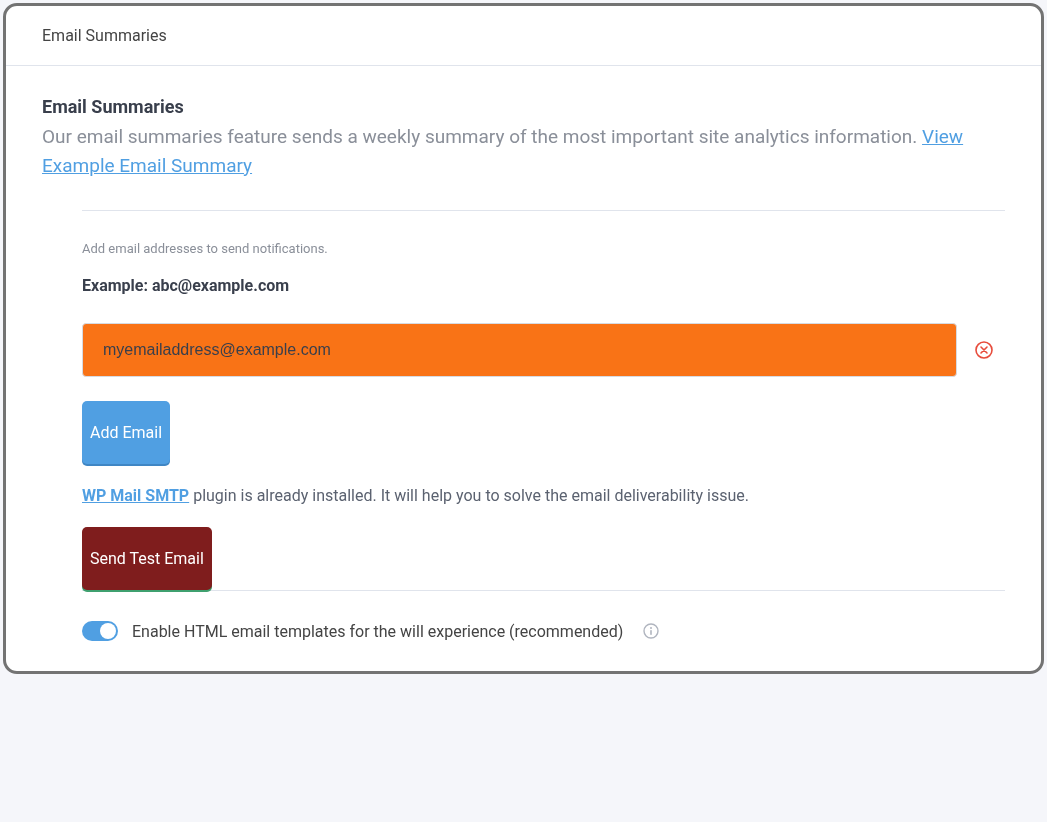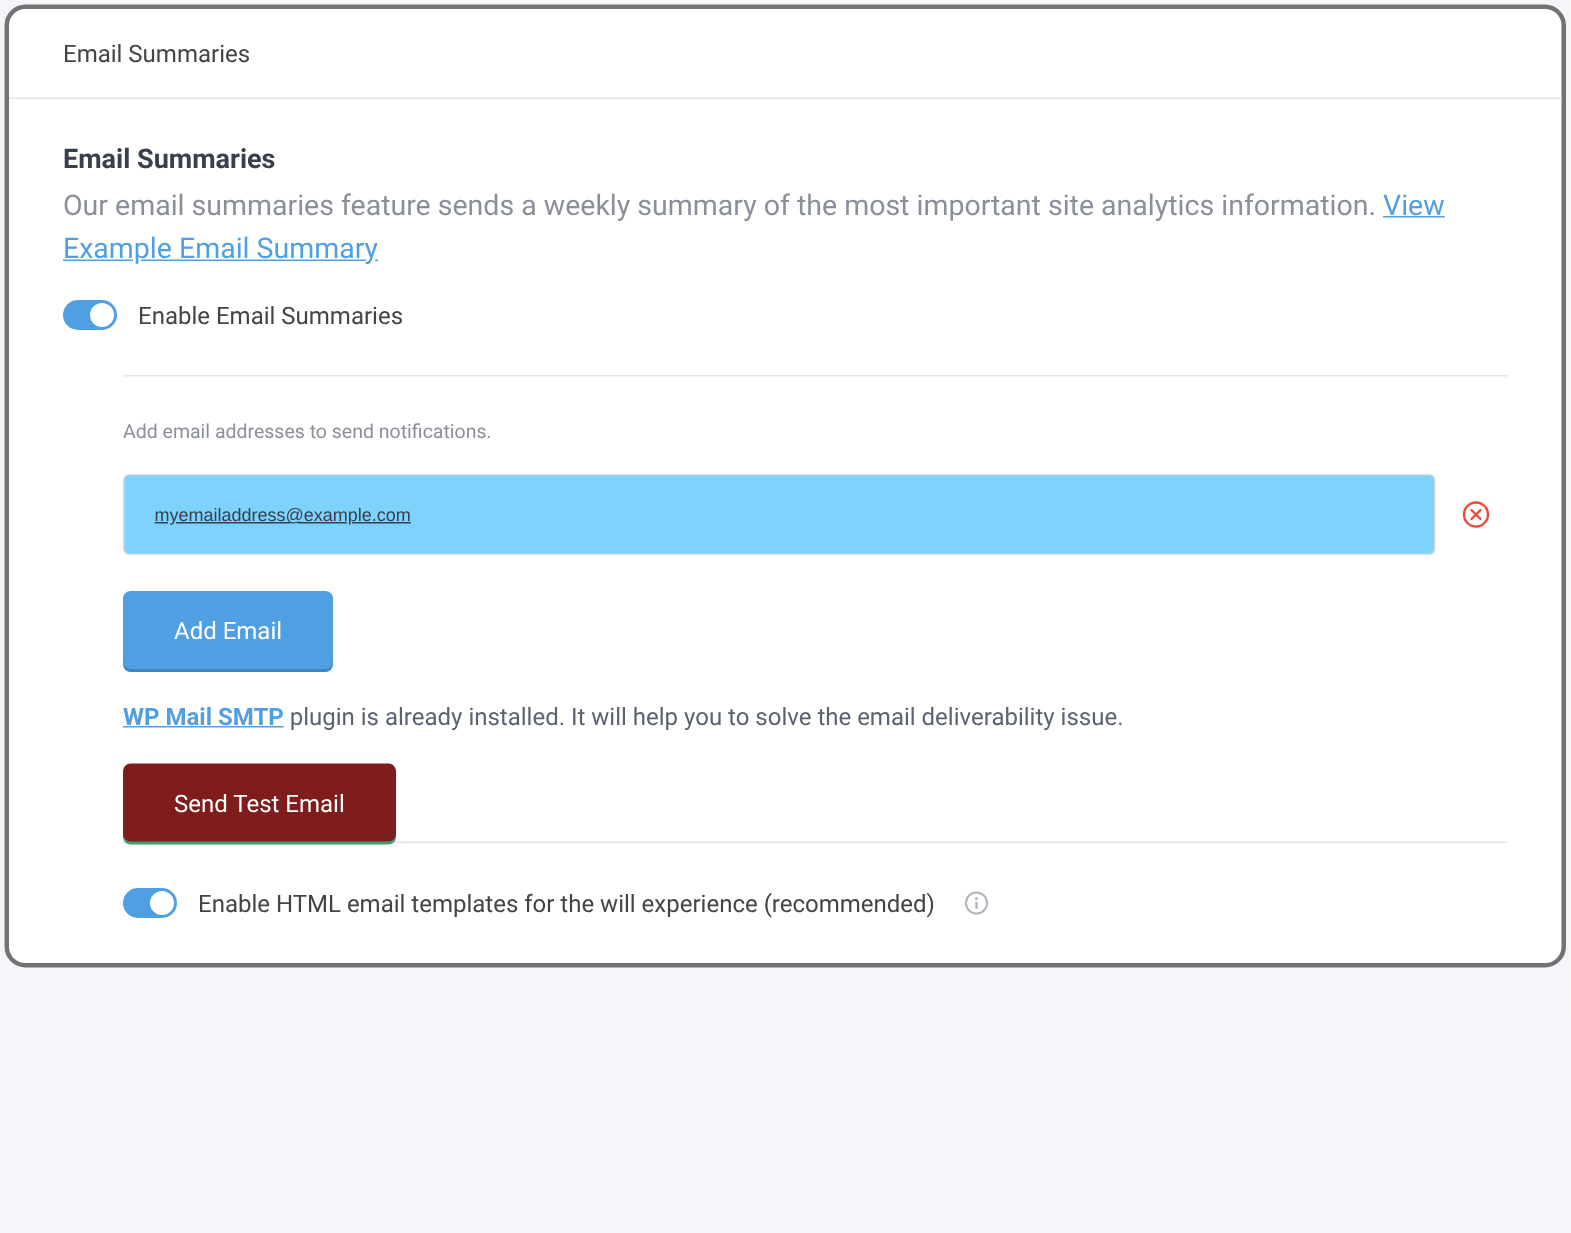--- a/index.html
+++ b/index.html
@@ -103,42 +103,41 @@
       align-items: center;
       gap: 18px;
       margin-bottom: 24px;
     }
     .email-input {
       flex: 1;
       height: 54px;
       padding: 0 20px;
       border: 1px solid #d6dbe2;
       border-radius: 4px;
-      font-size: 12px;
-      color: #393f4c;
-      background: #7dd3fc;
+      font-size: 16px;
+      color: #393f4c;
+      background: #f97316;
       max-width: 875px;
-      text-decoration: underline;
     }
     .remove-btn {
       background: none;
       border: none;
       cursor: pointer;
       padding: 0;
       display: flex;
       align-items: center;
       justify-content: center;
       color: #e74c3c;
     }
     .btn {
       display: inline-flex;
       align-items: center;
       justify-content: center;
-      padding: 0 34px;
-      height: 52px;
+      padding: 0 8px;
+      height: 63px;
       border: none;
       border-radius: 5px;
       font-size: 16px;
       cursor: pointer;
       color: #fff;
       font-family: inherit;
     }
     .btn-blue {
       background: #509fe2;
       box-shadow: 0 2px 0 #3f86c4;
@@ -178,32 +177,27 @@
   <div class="panel-header">
     <span>Email Summaries</span>
   </div>
 
   <div class="panel-body">
     <h2 class="section-title">Email Summaries</h2>
     <p class="description">
       <span>Our email summaries feature sends a weekly summary of the most important site analytics information. </span><a href="#" class="link">View Example Email Summary</a>
     </p>
 
-    <div class="toggle-row">
-      <div class="toggle">
-        <div class="toggle-knob"></div>
-      </div>
-      <span class="toggle-label">Enable Email Summaries</span>
-    </div>
 
     <div class="indented-section">
       <hr class="divider">
 
       <div class="field-description">Add email addresses to send notifications.</div>
 
+      <div class="example-label">Example: abc@example.com</div>
 
       <div class="email-row">
         <input type="text" class="email-input" value="myemailaddress@example.com" style="">
         <button class="remove-btn">
           <svg width="18" height="18" viewBox="0 0 18 18" fill="none">
             <circle cx="9" cy="9" r="8" stroke="#e74c3c" stroke-width="1.6"></circle>
             <path d="M6 6 L12 12 M12 6 L6 12" stroke="#e74c3c" stroke-width="1.6" stroke-linecap="round"></path>
           </svg>
         </button>
       </div>

